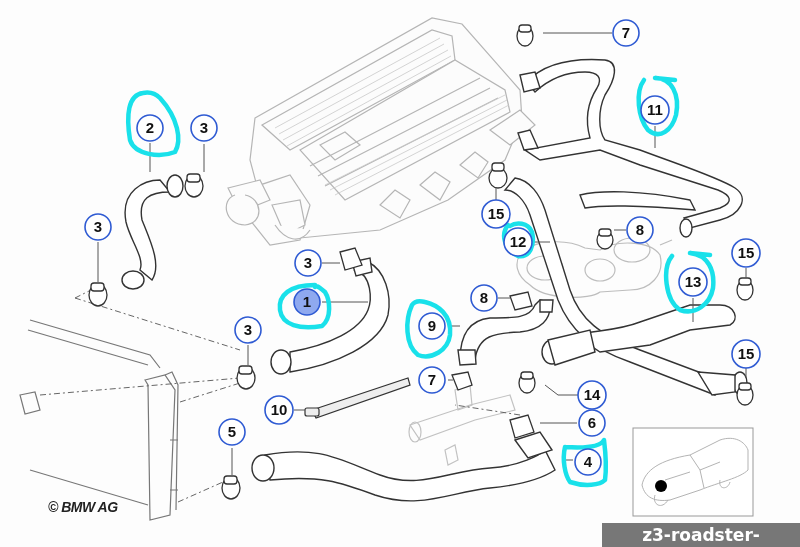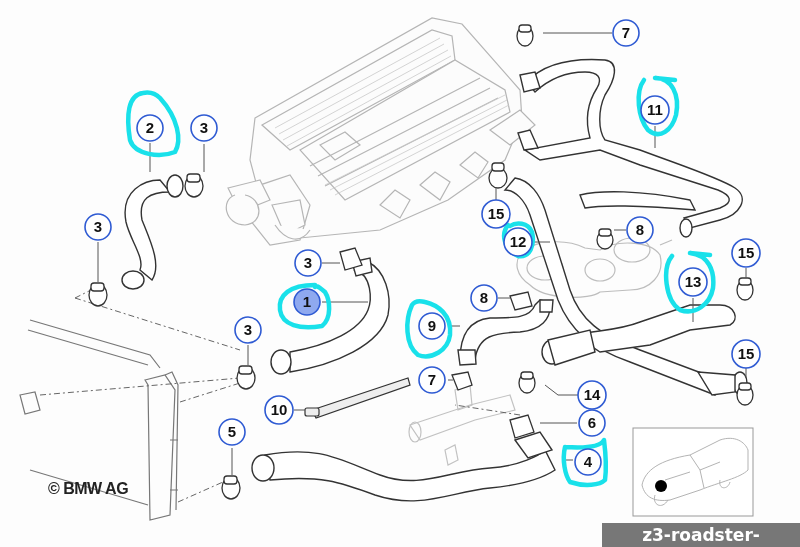--- a/index.html
+++ b/index.html
@@ -1,20 +1,20 @@
 <!DOCTYPE html>
 <html><head>
   <meta charset="utf-8">
   <style>
     html, body { margin: 0; padding: 0; background: #ffffff; }
     body { width: 800px; height: 547px; overflow: hidden; position: relative; font-family: "Liberation Sans", sans-serif; }
     #stage { position: absolute; left: 0; top: 0; width: 800px; height: 547px; background: #fdfdfd; }
     svg { position: absolute; left: 0; top: 0; }
     .callout-text { font-family: "Liberation Sans", sans-serif; font-weight: bold; font-size: 15px; fill: #111; }
-    .copyright { position: absolute; left: 48px; top: 480px; font-family: "Liberation Sans", sans-serif; font-size: 16px; font-weight: bold; color: #222; letter-spacing: -0.5px; }
+    .copyright { position: absolute; left: 48px; top: 499px; font-family: "Liberation Sans", sans-serif; font-size: 14px; font-weight: bold; color: #222; letter-spacing: -0.5px; font-style: italic; }
     .figure-id { position: absolute; left: 645px; top: 522px; font-family: "Liberation Sans", sans-serif; font-size: 11px; color: #444; }
     .watermark { position: absolute; left: 602px; top: 523px; width: 198px; height: 24px; background: #777; color: #fff; font-family: "DejaVu Sans", sans-serif; font-weight: bold; font-size: 17px; line-height: 24px; text-align: center; letter-spacing: 0px; }
   </style>
 </head>
 <body>
 
 <div id="stage">
   <svg width="800" height="547" viewBox="0 0 800 547">
 
     <g fill="#fcfcfc" stroke="#b5b5b5" stroke-width="1.2">

